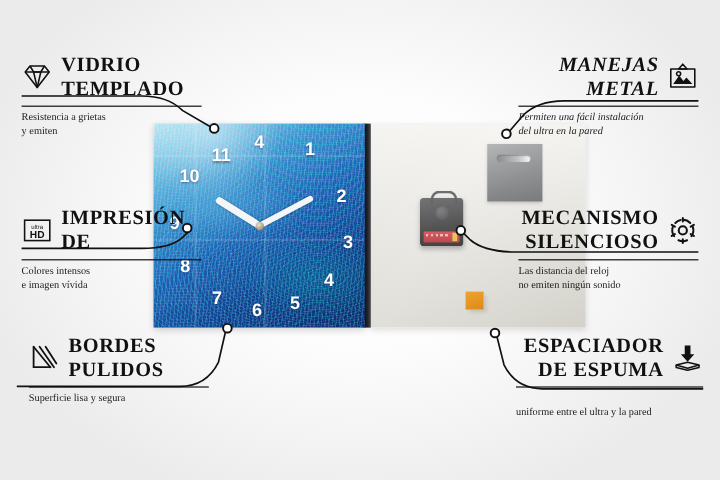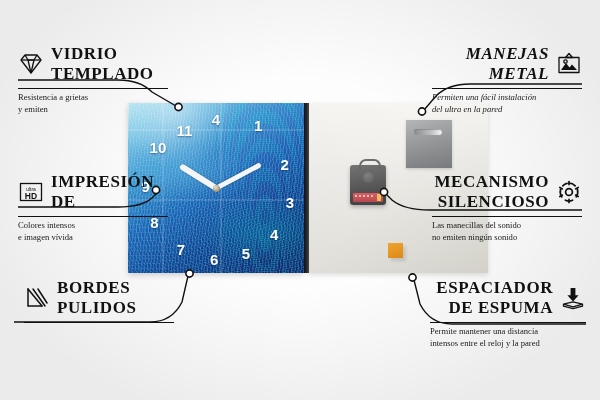--- a/index.html
+++ b/index.html
@@ -266,20 +266,23 @@
               <path d="M14 3 L23 17"></path>
               <path d="M4 3 L4 20 L18 20"></path>
         </g>
           </svg>
       </span>
       <span class="co-title">
         <span>BORDES</span><br><span>PULIDOS</span>
       </span>
     </div>
     <div class="co-rule"></div>
+    <div class="co-desc">
+      <span>Superficie lisa y segura</span>
+    </div>
   </div>
 
   <div class="callout co-right" style="left:432px;top:44px;width:150px;font-style:italic;">
     <div class="co-head">
       <span class="co-title">
         <span>MANEJAS</span><br><span>METAL</span>
       </span>
       <span class="ico">
         <svg viewBox="0 0 26 24">
             <g fill="none" stroke="#111" stroke-width="1.3" stroke-linejoin="round">
@@ -307,38 +310,38 @@
             <g fill="none" stroke="#111" stroke-width="1.7" stroke-linecap="round">
           <path d="M13 3.2 a8.8 8.8 0 0 1 6.2 2.6 M21.4 9.3 a8.8 8.8 0 0 1 -1.2 7.6 M16.6 20.2 a8.8 8.8 0 0 1 -7.2 0 M5.8 16.9 a8.8 8.8 0 0 1 -1.2 -7.6 M6.8 5.8 a8.8 8.8 0 0 1 4.3 -2.4"></path>
           <circle cx="13" cy="12" r="3.4"></circle>
           <path d="M13 1.6 v3 M22.2 7.4 l-2.6 1.5 M22.2 16.6 l-2.6 -1.5 M13 22.4 v-3 M3.8 16.6 l2.6 -1.5 M3.8 7.4 l2.6 1.5"></path>
         </g>
           </svg>
       </span>
     </div>
     <div class="co-rule"></div>
     <div class="co-desc">
-      <span>Las manecillas del sonido</span><br><span>no emiten ningún sonido</span>
+      <span>Las distancia del reloj</span><br><span>no emiten ningún sonido</span>
     </div>
   </div>
 
   <div class="callout co-right" style="left:430px;top:278px;width:156px;">
     <div class="co-head">
       <span class="co-title">
         <span>ESPACIADOR</span><br><span>DE ESPUMA</span>
       </span>
       <span class="ico">
         <svg viewBox="0 0 26 24">
             <g fill="none" stroke="#111" stroke-width="1.3" stroke-linejoin="round">
           <path d="M10.6 2 h4.8 v7.2 h3.2 L13 15.4 L7.4 9.2 h3.2 Z" fill="#111" stroke="none"></path>
           <path d="M13 15.8 L22.5 18.2 L13 20.8 L3.5 18.2 Z"></path>
           <path d="M3.5 18.2 v2 L13 22.6 L22.5 20.2 v-2"></path>
         </g>
           </svg>
       </span>
     </div>
     <div class="co-rule"></div>
     <div class="co-desc">
-      <span>Permite mantener una distancia</span><br><span>intensos entre el reloj y la pared</span>
+      <br><span>uniforme entre el ultra y la pared</span>
     </div>
   </div>
 
 </div>
 
 </body></html>

